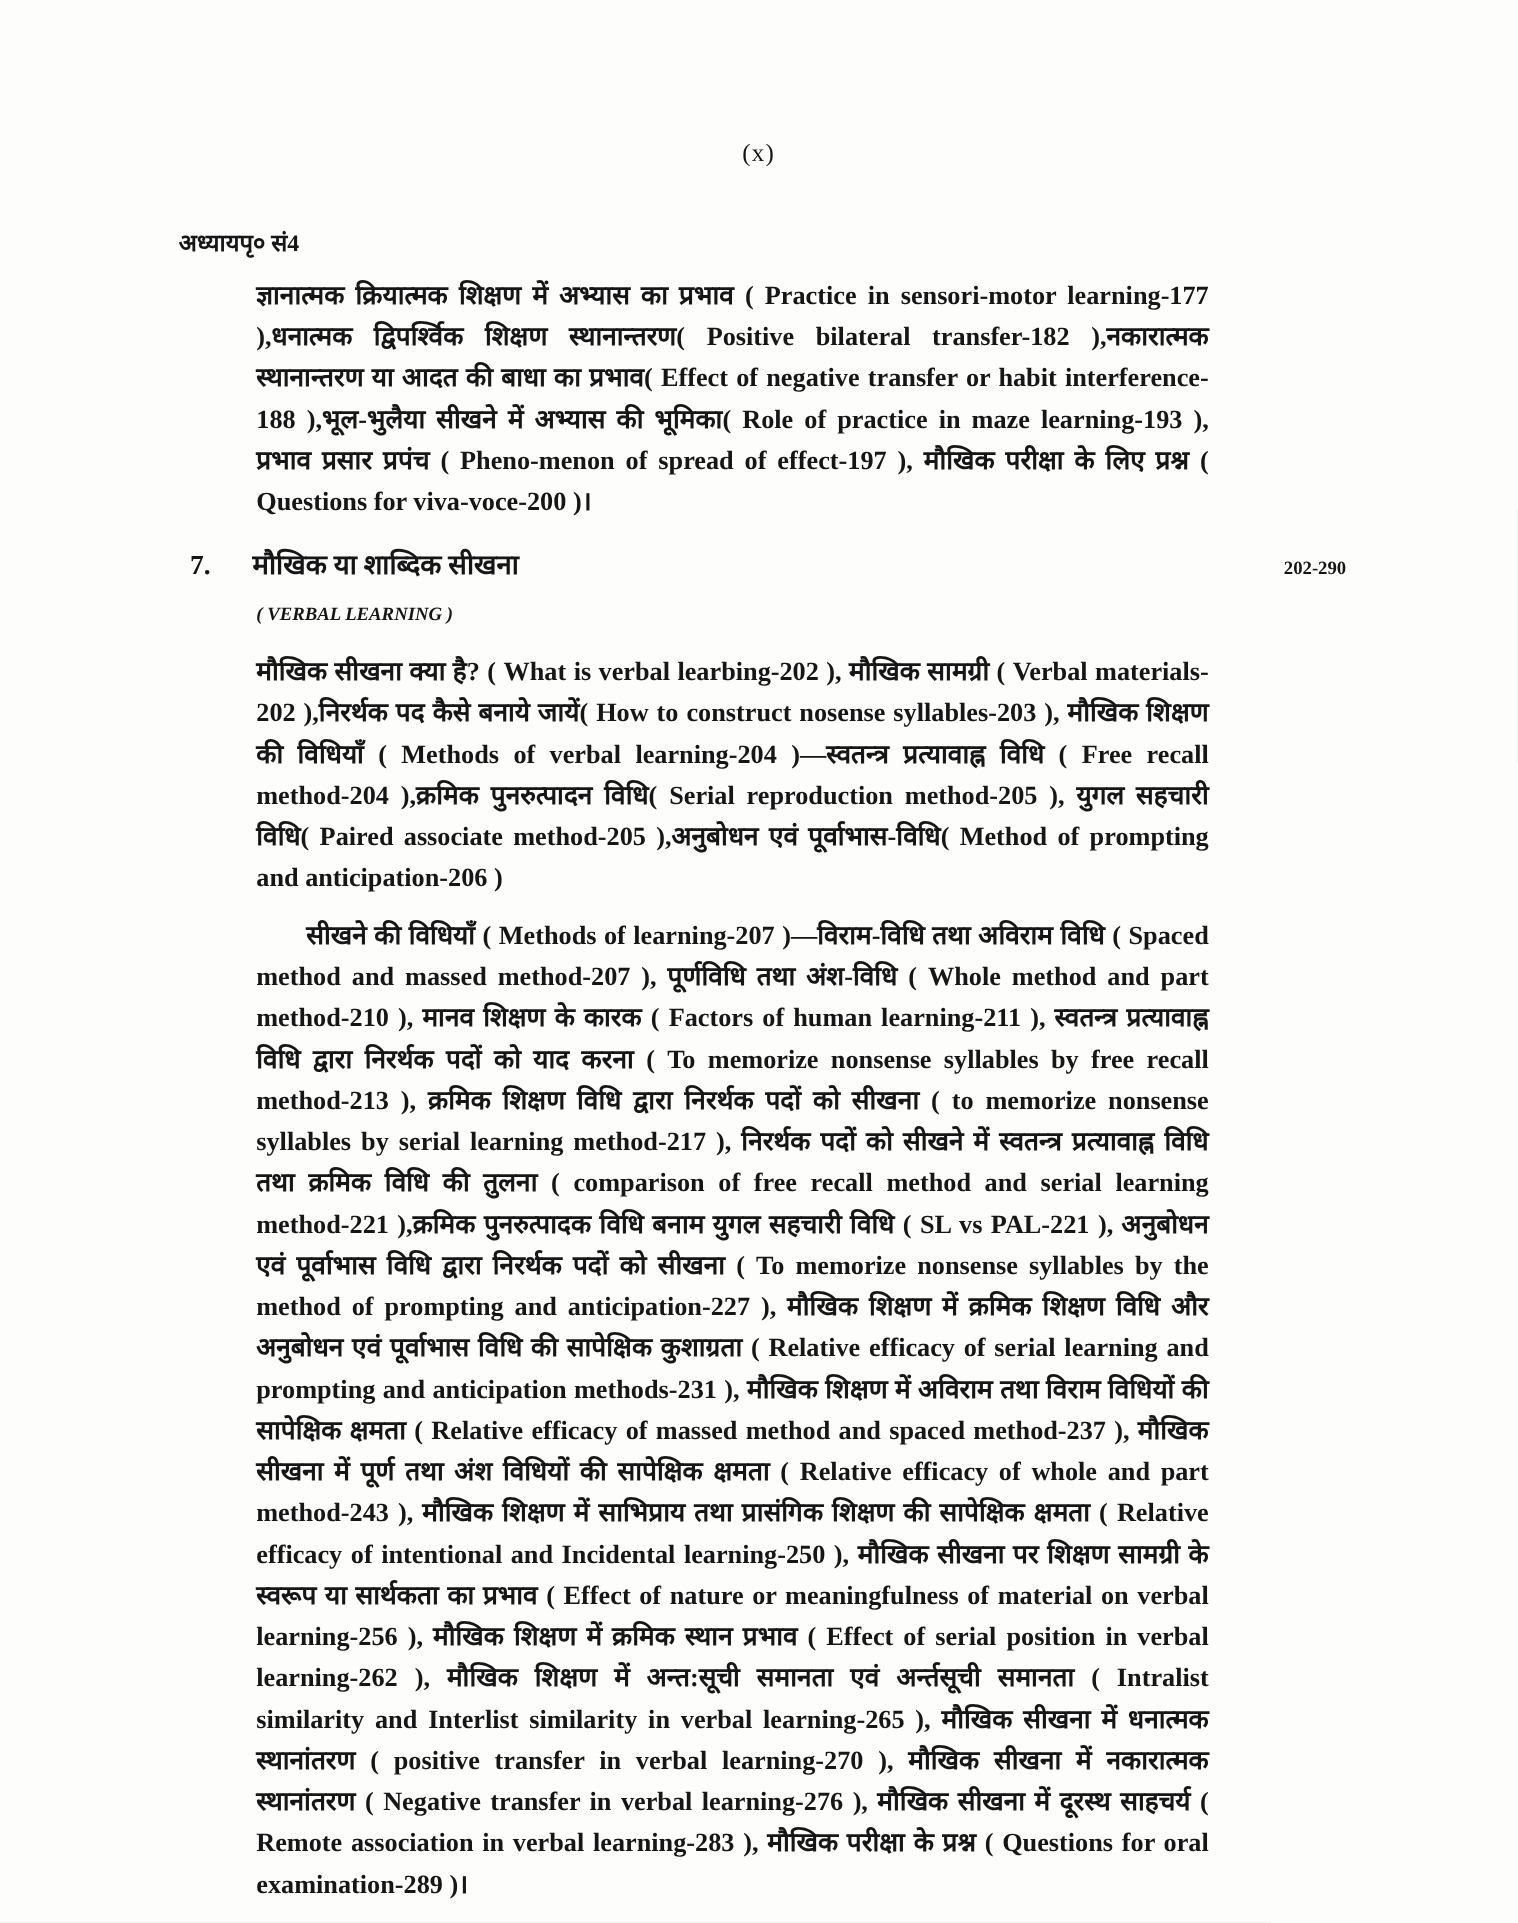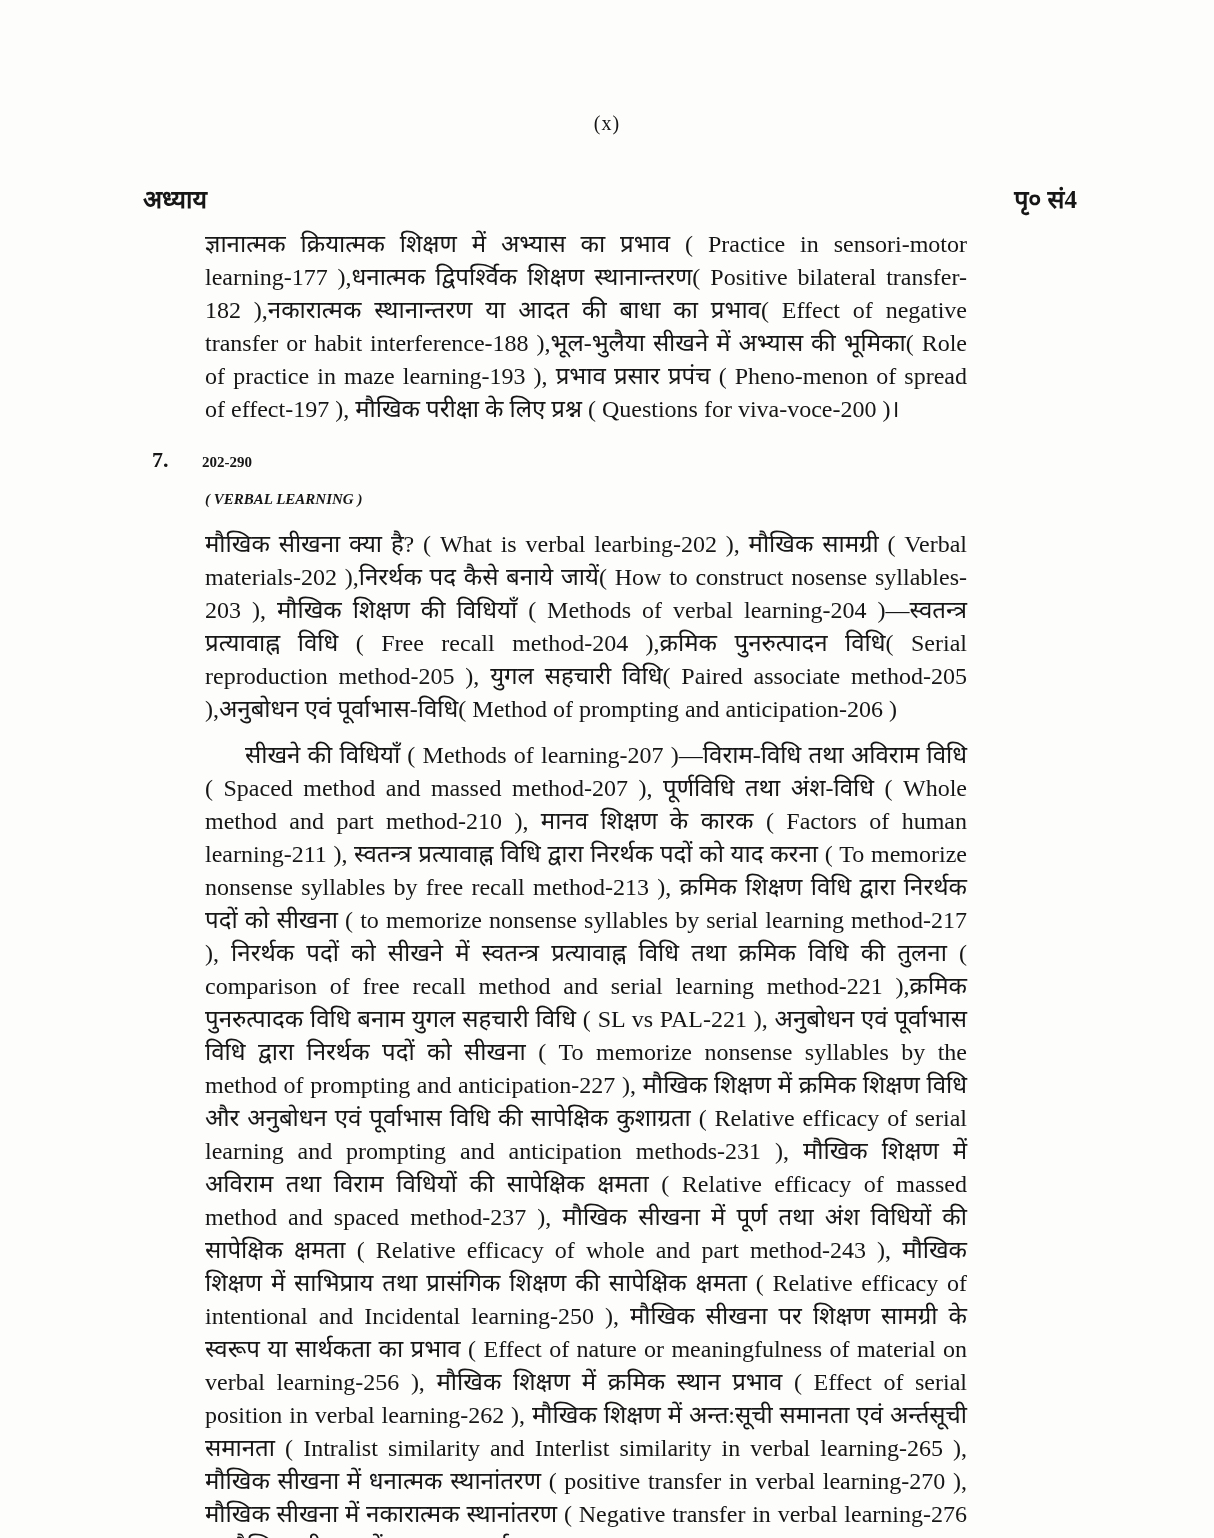--- a/index.html
+++ b/index.html
@@ -19,31 +19,31 @@
     box-sizing: border-box;
   }
   .page-num {
     padding-top: 112px;
     text-align: center;
     font-size: 20px;
     letter-spacing: 1px;
   }
   .header-row {
     display: flex;
-    justify-content: space-between;
     margin: 46px 137px 0 143px;
     font-weight: bold;
-    font-size: 25px;
+    font-size: 19px;
   }
   .body-para {
     width: 762px;
     margin: 13px 17px 0 205px;
-    font-size: 24px;
+    font-size: 21px;
     line-height: 33px;
     text-align: justify;
+    font-weight: bold;
   }
   .body-para.first-indent {
     text-indent: 40px;
   }
   .chapter-heading {
     display: flex;
     align-items: baseline;
     margin: 17px 137px 0 152px;
     font-weight: bold;
     font-size: 22px;
@@ -77,20 +77,21 @@
 
   <div class="header-row">
     <span>अध्याय</span>
     <span>पृ० सं4</span>
   </div>
 
   <p class="body-para">ज्ञानात्मक क्रियात्मक शिक्षण में अभ्यास का प्रभाव ( Practice in sensori-motor learning-177 ),धनात्मक द्विपर्श्विक शिक्षण स्थानान्तरण( Positive bilateral transfer-182 ),नकारात्मक स्थानान्तरण या आदत की बाधा का प्रभाव( Effect of negative transfer or habit interference-188 ),भूल-भुलैया सीखने में अभ्यास की भूमिका( Role of practice in maze learning-193 ), प्रभाव प्रसार प्रपंच ( Pheno-menon of spread of effect-197 ), मौखिक परीक्षा के लिए प्रश्न ( Questions for viva-voce-200 )।</p>
 
   <div class="chapter-heading">
     <span class="ch-num">7.</span>
+    <span class="ch-title">मौखिक या शाब्दिक सीखना</span>
     <span class="ch-pages">202-290</span>
   </div>
   <div class="ch-subtitle">( VERBAL LEARNING )</div>
 
   <p class="body-para">मौखिक सीखना क्या है? ( What is verbal learbing-202 ), मौखिक सामग्री ( Verbal materials-202 ),निरर्थक पद कैसे बनाये जायें( How to construct nosense syllables-203 ), मौखिक शिक्षण की विधियाँ ( Methods of verbal learning-204 )—स्वतन्त्र प्रत्यावाह्न विधि ( Free recall method-204 ),क्रमिक पुनरुत्पादन विधि( Serial reproduction method-205 ), युगल सहचारी विधि( Paired associate method-205 ),अनुबोधन एवं पूर्वाभास-विधि( Method of prompting and anticipation-206 )</p>
 
   <p class="body-para first-indent">सीखने की विधियाँ ( Methods of learning-207 )—विराम-विधि तथा अविराम विधि ( Spaced method and massed method-207 ), पूर्णविधि तथा अंश-विधि ( Whole method and part method-210 ), मानव शिक्षण के कारक ( Factors of human learning-211 ), स्वतन्त्र प्रत्यावाह्न विधि द्वारा निरर्थक पदों को याद करना ( To memorize nonsense syllables by free recall method-213 ), क्रमिक शिक्षण विधि द्वारा निरर्थक पदों को सीखना ( to memorize nonsense syllables by serial learning method-217 ), निरर्थक पदों को सीखने में स्वतन्त्र प्रत्यावाह्न विधि तथा क्रमिक विधि की तुलना ( comparison of free recall method and serial learning method-221 ),क्रमिक पुनरुत्पादक विधि बनाम युगल सहचारी विधि ( SL vs PAL-221 ), अनुबोधन एवं पूर्वाभास विधि द्वारा निरर्थक पदों को सीखना ( To memorize nonsense syllables by the method of prompting and anticipation-227 ), मौखिक शिक्षण में क्रमिक शिक्षण विधि और अनुबोधन एवं पूर्वाभास विधि की सापेक्षिक कुशाग्रता ( Relative efficacy of serial learning and prompting and anticipation methods-231 ), मौखिक शिक्षण में अविराम तथा विराम विधियों की सापेक्षिक क्षमता ( Relative efficacy of massed method and spaced method-237 ), मौखिक सीखना में पूर्ण तथा अंश विधियों की सापेक्षिक क्षमता ( Relative efficacy of whole and part method-243 ), मौखिक शिक्षण में साभिप्राय तथा प्रासंगिक शिक्षण की सापेक्षिक क्षमता ( Relative efficacy of intentional and Incidental learning-250 ), मौखिक सीखना पर शिक्षण सामग्री के स्वरूप या सार्थकता का प्रभाव ( Effect of nature or meaningfulness of material on verbal learning-256 ), मौखिक शिक्षण में क्रमिक स्थान प्रभाव ( Effect of serial position in verbal learning-262 ), मौखिक शिक्षण में अन्त:सूची समानता एवं अर्न्तसूची समानता ( Intralist similarity and Interlist similarity in verbal learning-265 ), मौखिक सीखना में धनात्मक स्थानांतरण ( positive transfer in verbal learning-270 ), मौखिक सीखना में नकारात्मक स्थानांतरण ( Negative transfer in verbal learning-276 ), मौखिक सीखना में दूरस्थ साहचर्य ( Remote association in verbal learning-283 ), मौखिक परीक्षा के प्रश्न ( Questions for oral examination-289 )।</p>
 
   <div class="chapter-heading">
     <span class="ch-num">8.</span>

